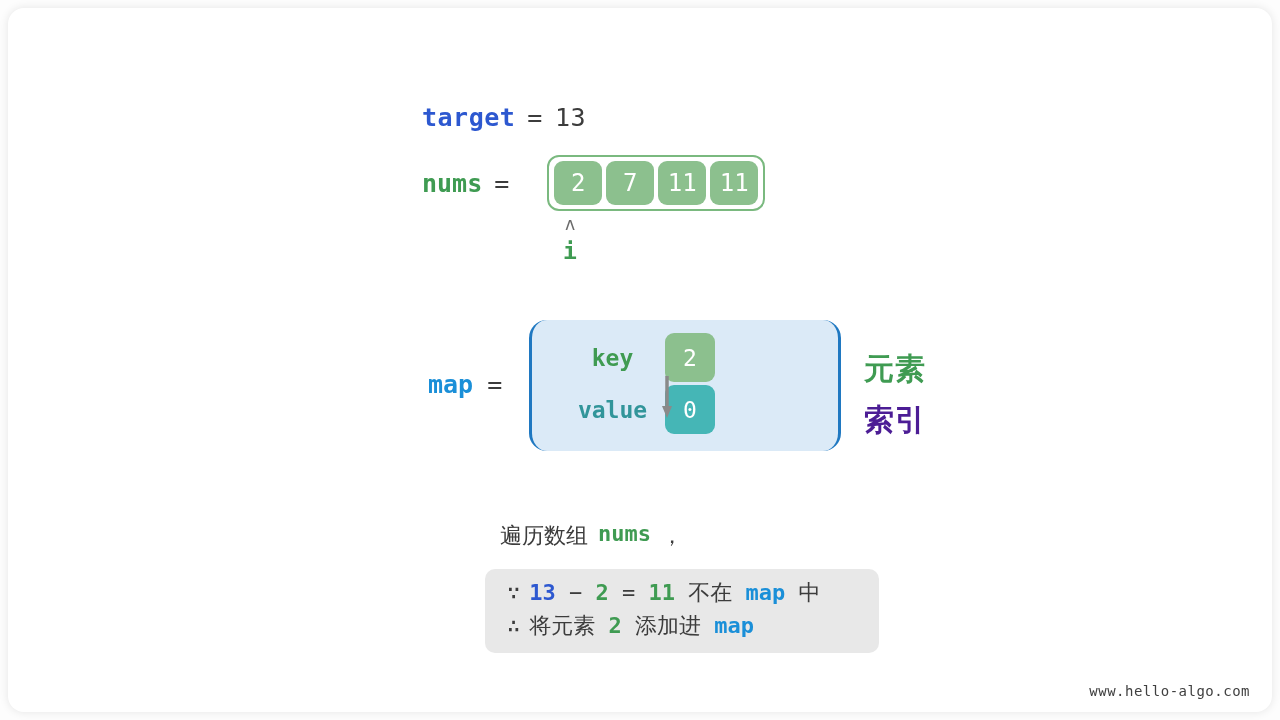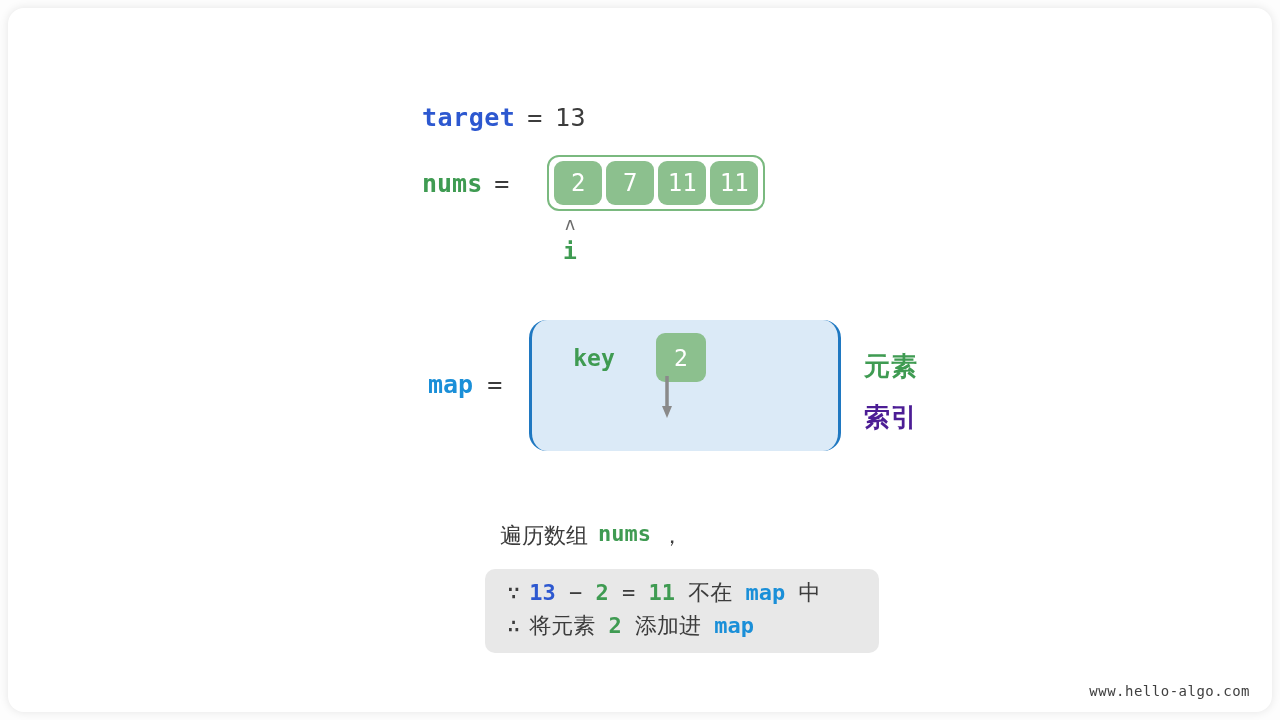--- a/index.html
+++ b/index.html
@@ -161,24 +161,25 @@
   }
   .map-row {
     position: absolute;
     display: flex;
     align-items: center;
   }
   #map-row-key  { left: 0px; top: 13px;  }
   #map-row-val  { left: 0px; top: 65px;  }
 
   .map-rowlabel {
-    width: 124px;
+    width: 105px;
     text-align: center;
     font-size: 23px;
     font-weight: bold;
+    padding-left: 28px;
   }
   #map-row-key .map-rowlabel { color: #3f9b52; }
   #map-row-val .map-rowlabel { color: #31959a; }
 
   .map-cell {
     width: 50px;
     height: 49px;
     border-radius: 9px;
     display: flex;
     align-items: center;
@@ -194,21 +195,21 @@
     position: absolute;
     left: 653px;
     top: 368px;
     width: 12px;
     height: 44px;
   }
 
   
   .side-note {
     position: absolute;
-    font-size: 26px;
+    font-size: 30px;
     font-weight: bold;
     letter-spacing: 1px;
   }
   #note-element { left: 856px; top: 341px; color: #3f9b52; }
   #note-index   { left: 856px; top: 392px; color: #4c1d95; }
 
   
   #explain-line {
     position: absolute;
     left: 492px;
@@ -303,20 +304,24 @@
     <div id="map-label">
       <span class="var-name mono">map</span>
       <span class="eq mono">=</span>
     </div>
 
     <div id="map-box">
       <div class="map-row" id="map-row-key">
         <span class="map-rowlabel mono">key</span>
         <span class="map-cell" id="map-key-cell">2</span>
       </div>
+      <div class="map-row" id="map-row-val">
+        <span class="map-rowlabel mono">value</span>
+        <span class="map-cell" id="map-val-cell">0</span>
+      </div>
     </div>
 
     <svg id="map-arrow" viewBox="0 0 12 44">
       <line x1="6" y1="0" x2="6" y2="32" stroke="#8a8a8a" stroke-width="3.5"></line>
       <polygon points="6,42 1,30 11,30" fill="#8a8a8a"></polygon>
     </svg>
 
     <div class="side-note cjk" id="note-element">元素</div>
     <div class="side-note cjk" id="note-index">索引</div>
 

